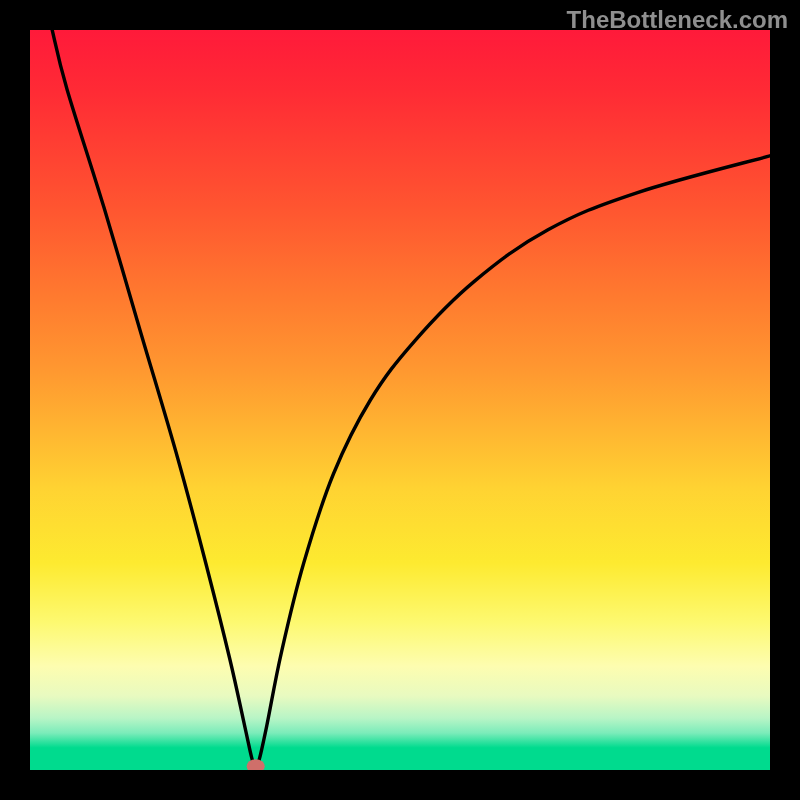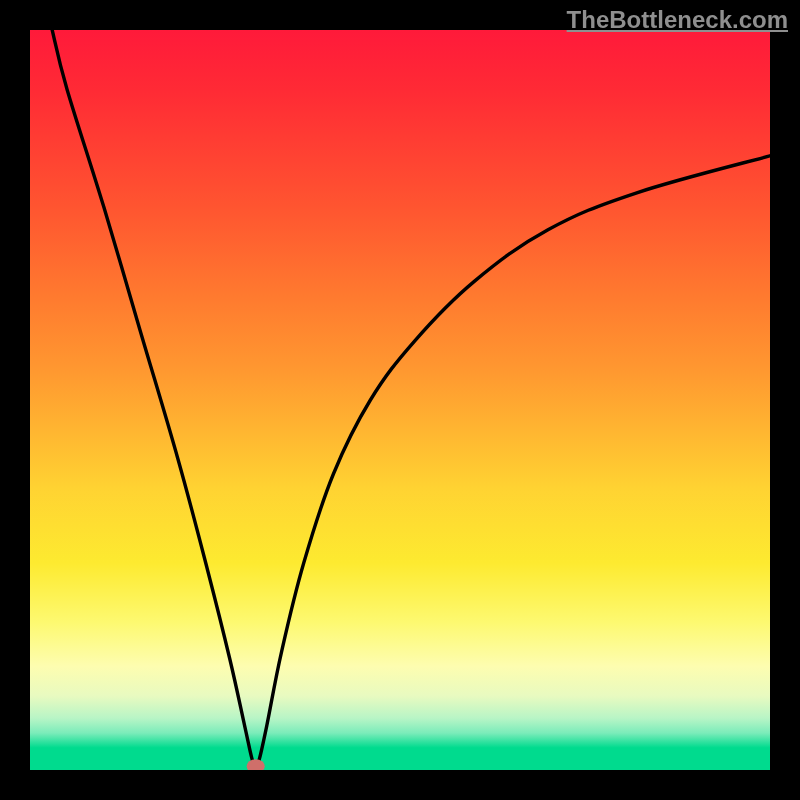--- a/index.html
+++ b/index.html
@@ -53,21 +53,20 @@
   .watermark {
     position: absolute;
     top: 6px;
     right: 12px;
     font-family: Arial, Helvetica, sans-serif;
     font-weight: 700;
     font-size: 24px;
     color: #8f8f8f;
     letter-spacing: 0px;
     user-select: none;
-    text-decoration: underline;
   }
   svg.curve {
     position: absolute;
     left: 0;
     top: 0;
     width: 740px;
     height: 740px;
   }
 </style>
 </head>

